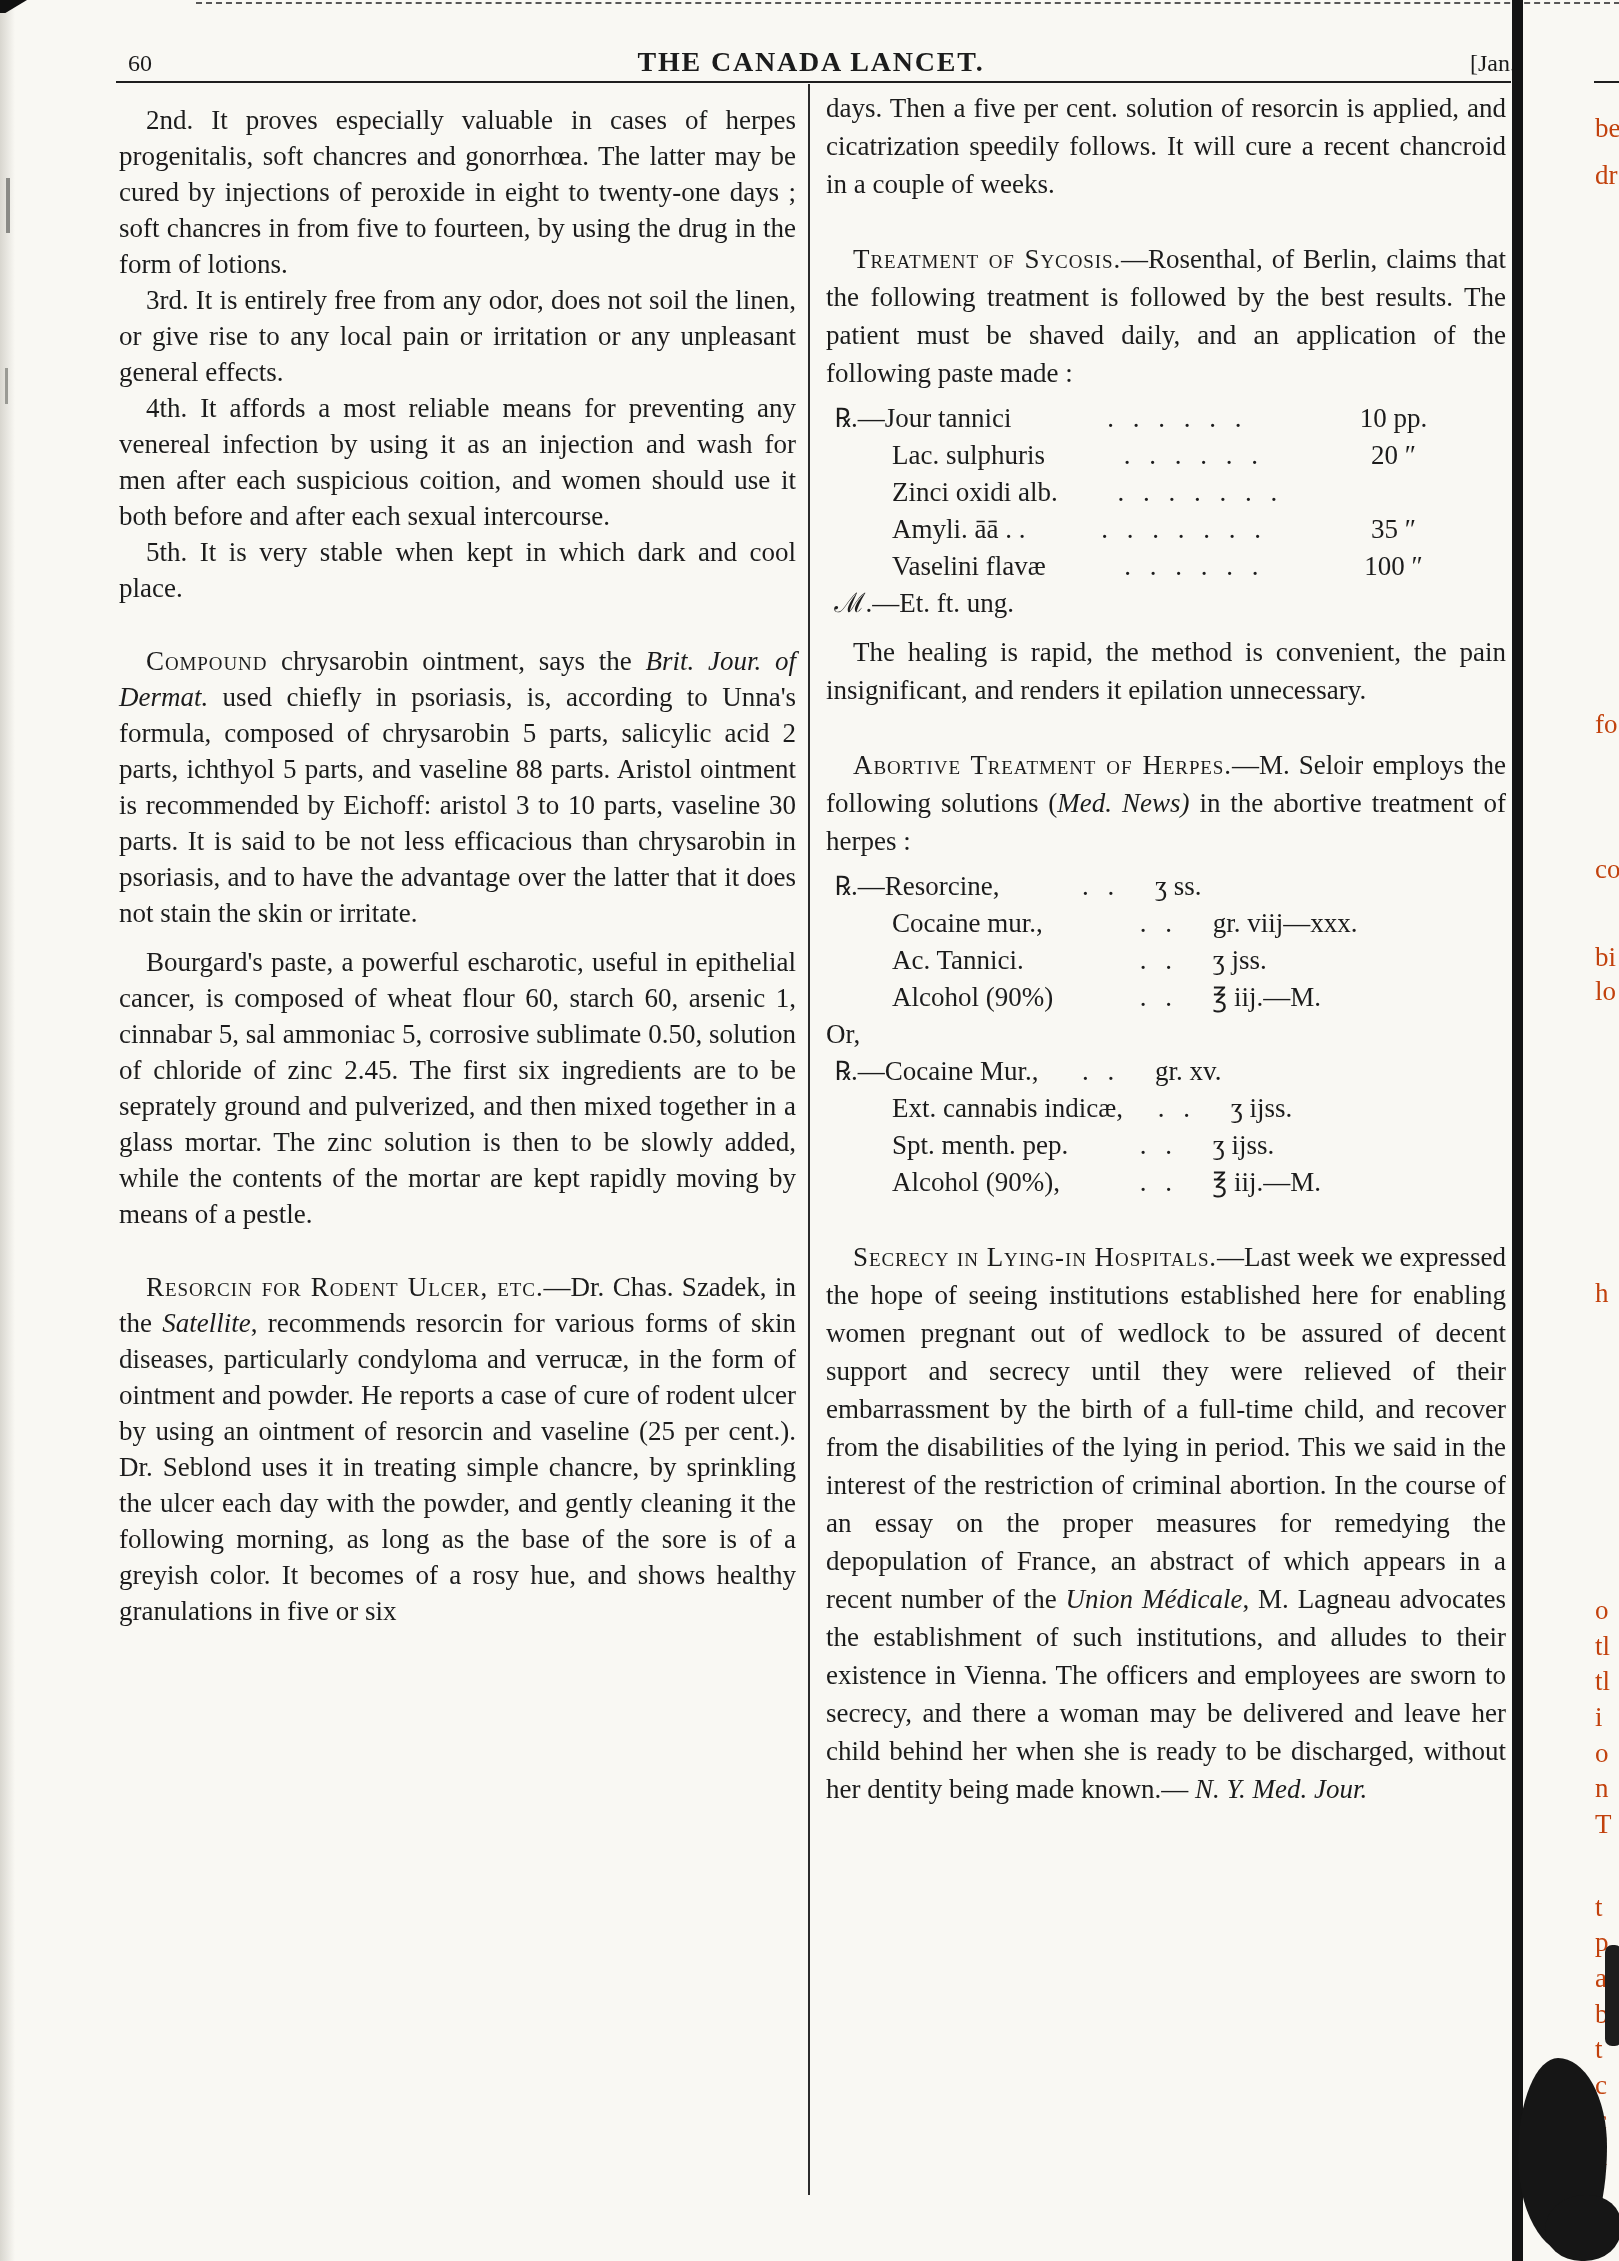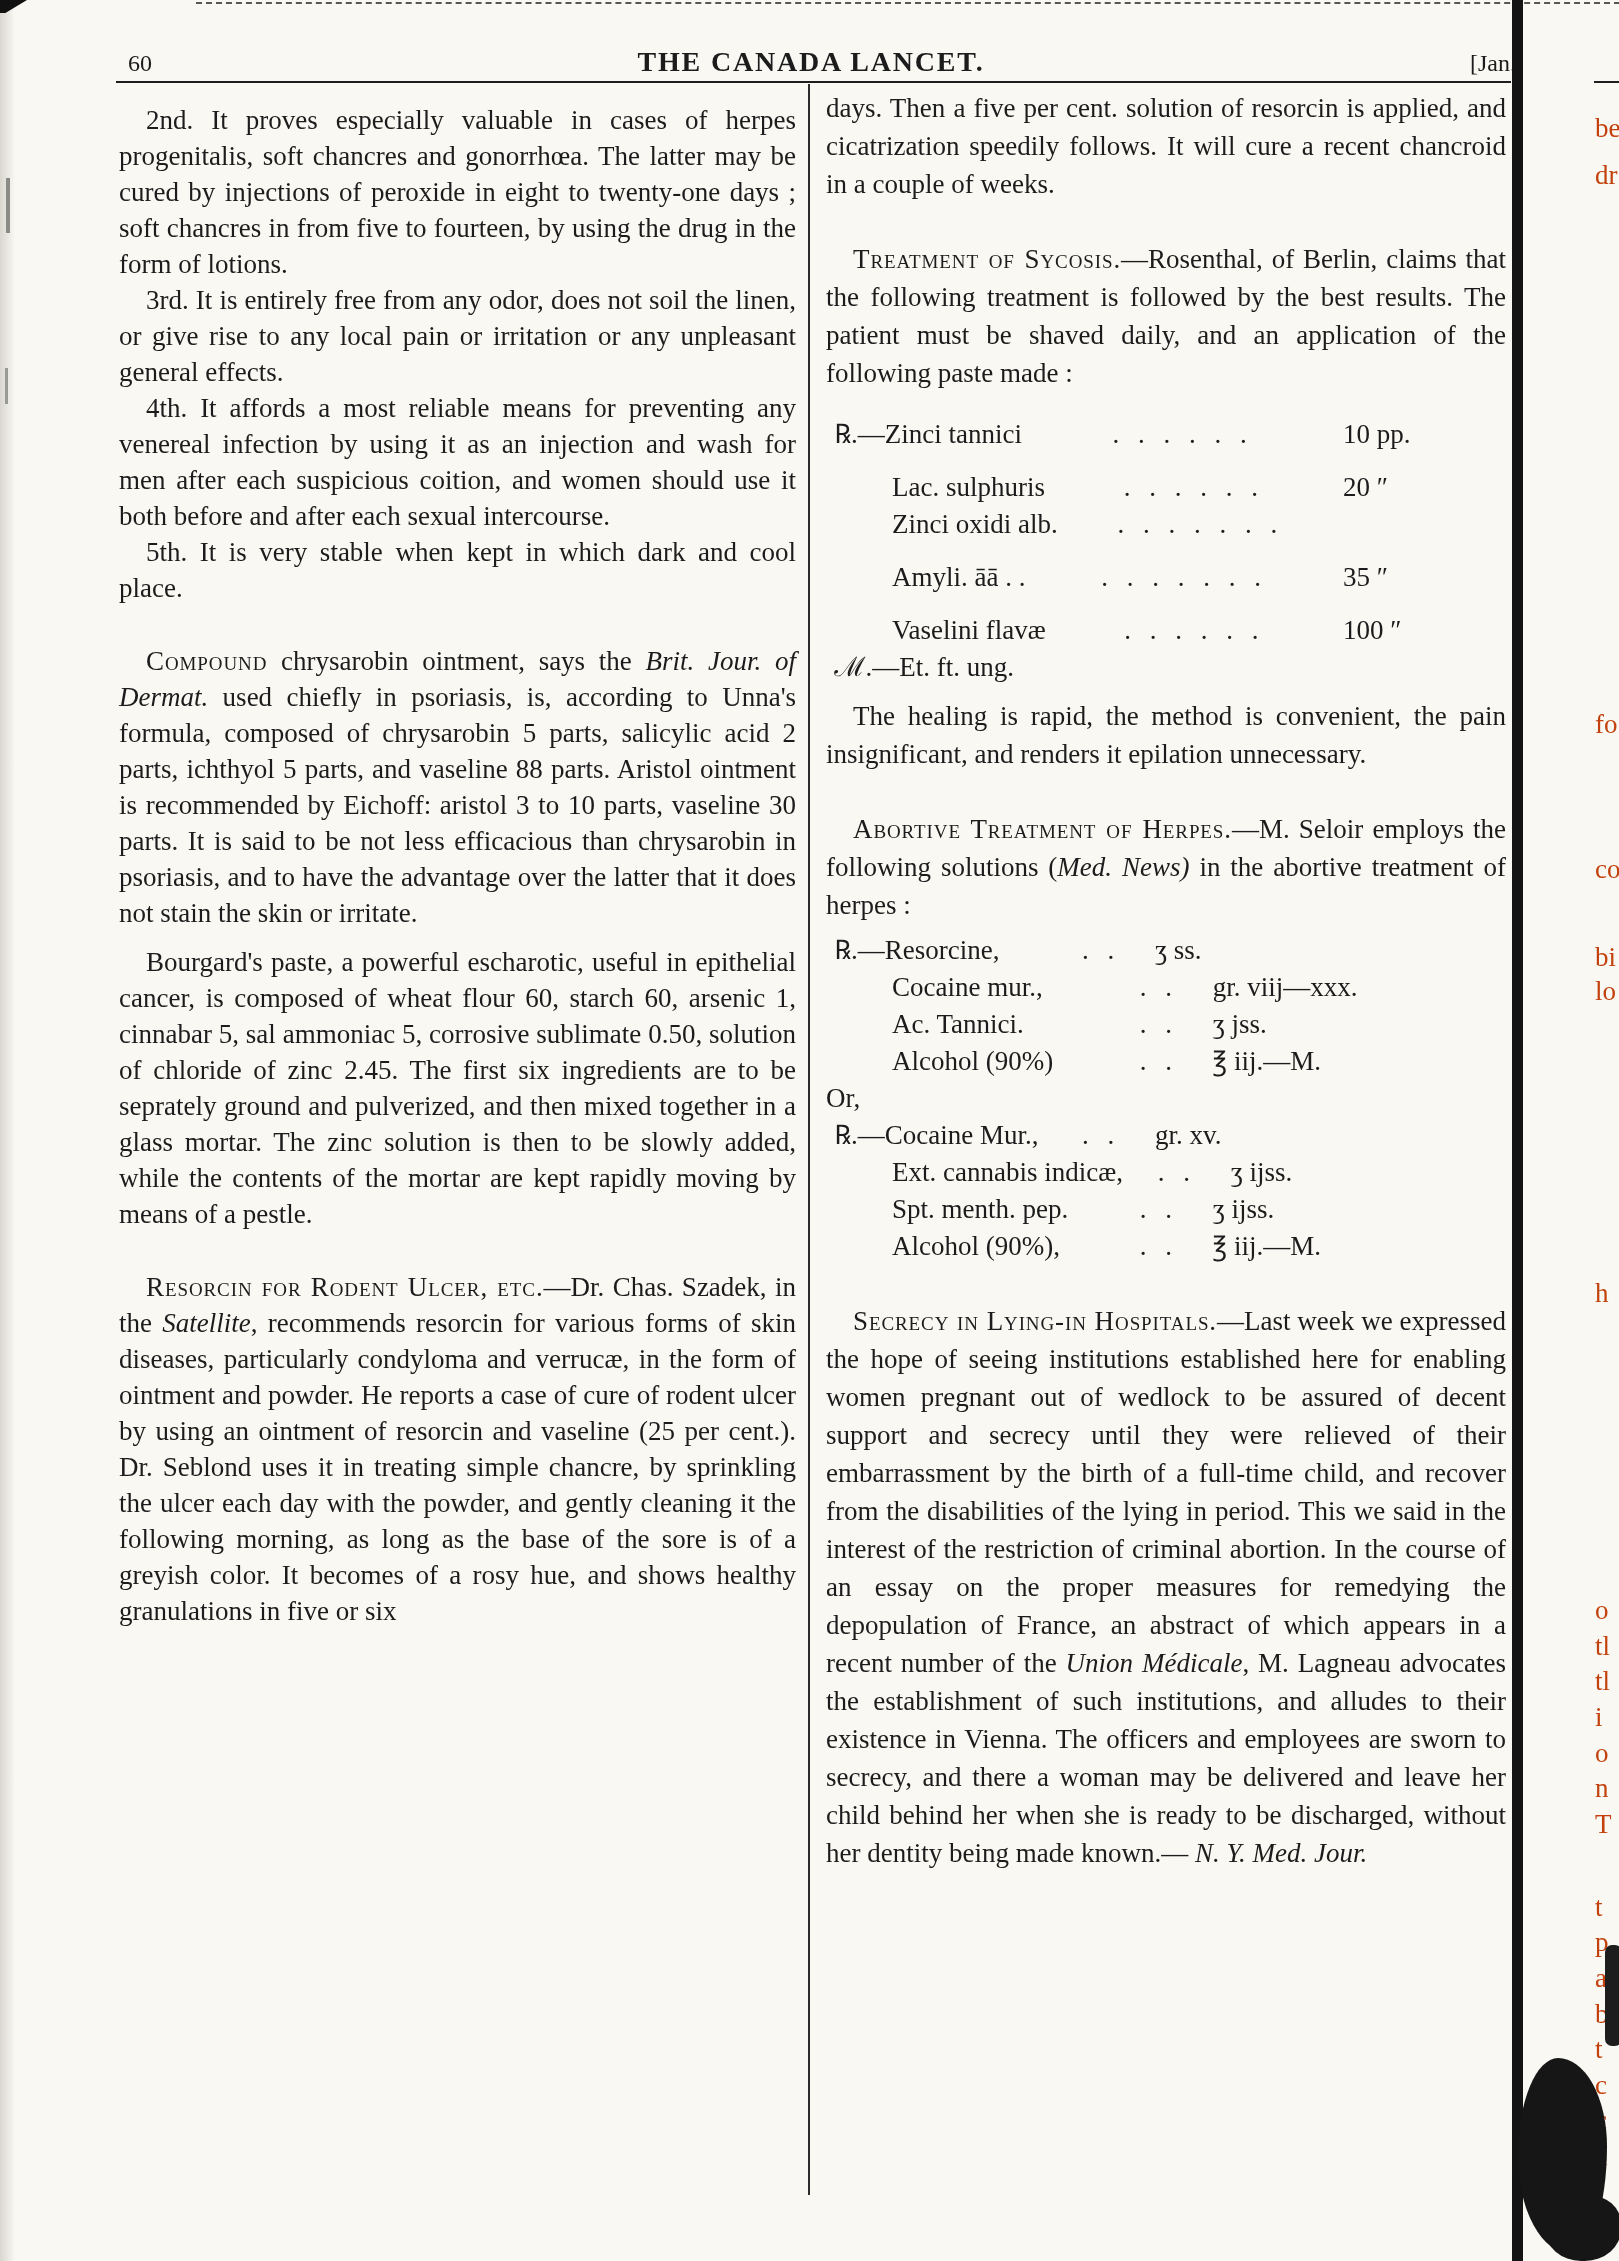--- a/index.html
+++ b/index.html
@@ -55,21 +55,21 @@
   .rx{margin:8.3px 0 10.7px;}
   .rx-row{display:flex;align-items:baseline;font-size:27px;line-height:37px;position:relative;}
   .ind0{padding-left:8.3px;}
   .ind1{padding-left:66px;}
   .ind2{padding-left:0;}
   .rx-name{flex:0 0 auto;white-space:pre;}
   .rx-dots{flex:1 1 auto;overflow:hidden;white-space:nowrap;text-align:center;
     letter-spacing:6px;padding:0 15.4px;}
   .rx-qty{flex:0 0 auto;white-space:pre;}
   .rx1 .rx-row{padding-right:62px;}
-  .rx1 .rx-qty{min-width:101px;text-align:left;margin-top:16px;}
+  .rx1 .rx-qty{min-width:101px;text-align:center;}
   .rx2 .rx-name{min-width:213px;}
   .rx2 .rx-dots{flex:0 0 77px;}
   .rx2 .rx-qty{flex:1 1 auto;text-align:left;}
 
   
   .edge-col{position:absolute;left:1595px;top:0;width:24px;height:2261px;overflow:hidden;}
   .edge-frag{position:absolute;left:0;font-size:27px;line-height:30px;color:#c2410c;white-space:pre;}
 </style>
 </head>
 <body>
@@ -99,21 +99,21 @@
     <p class="para indent gap-lg"><span class="seg-smallcaps">Compound</span><span class="seg-normal"> chrysarobin ointment, says the </span><span class="seg-italic">Brit. Jour. of Dermat.</span><span class="seg-normal"> used chiefly in psoriasis, is, according to Unna's formula, composed of chrysarobin 5 parts, salicylic acid 2 parts, ichthyol 5 parts, and vaseline 88 parts.  Aristol ointment is recommended by Eichoff: aristol 3 to 10 parts, vaseline 30 parts.  It is said to be not less efficacious than chrysarobin in psoriasis, and to have the advantage over the latter that it does not stain the skin or irritate.</span></p>
     <p class="para indent gap-sm"><span class="seg-normal">Bourgard's paste, a powerful escharotic, useful in epithelial cancer, is composed of wheat flour 60, starch 60, arsenic 1, cinnabar 5, sal ammoniac 5, corrosive sublimate 0.50, solution of chloride of zinc 2.45.  The first six ingredients are to be seprately ground and pulverized, and then mixed together in a glass mortar.  The zinc solution is then to be slowly added, while the contents of the mortar are kept rapidly moving by means of a pestle.</span></p>
     <p class="para indent gap-lg"><span class="seg-smallcaps">Resorcin for Rodent Ulcer, etc.</span><span class="seg-normal">—Dr. Chas. Szadek, in the </span><span class="seg-italic">Satellite</span><span class="seg-normal">, recommends resorcin for various forms of skin diseases, particularly condyloma and verrucæ, in the form of ointment and powder.  He reports a case of cure of rodent ulcer by using an ointment of resorcin and vaseline (25 per cent.).  Dr. Seblond uses it in treating simple chancre, by sprinkling the ulcer each day with the powder, and gently cleaning it the following morning, as long as the base of the sore is of a greyish color.  It becomes of a rosy hue, and shows healthy granulations in five or six</span></p>
   </div>
 
   <div class="right-col">
     <p class="para"><span class="seg-normal">days.  Then a five per cent. solution of resorcin is applied, and cicatrization speedily follows.  It will cure a recent chancroid in a couple of weeks.</span></p>
     <p class="para indent gap-lg"><span class="seg-smallcaps">Treatment of Sycosis.</span><span class="seg-normal">—Rosenthal, of Berlin, claims that the following treatment is followed by the best results.  The patient must be shaved daily, and an application of the following paste made :</span></p>
     <div class="rx rx1">
         <div class="rx-row ind0">
-          <span class="rx-name">℞.—Zinci tannici</span>
+          <span class="rx-name">℞.—Jour tannici</span>
           <span class="rx-dots">. . . . . .</span>
           <span class="rx-qty">10 pp.</span>
         </div>
         <div class="rx-row ind1">
           <span class="rx-name">Lac. sulphuris</span>
           <span class="rx-dots">. . . . . .</span>
           <span class="rx-qty">20 ″</span>
         </div>
         <div class="rx-row ind1">
           <span class="rx-name">Zinci oxidi alb.</span>

